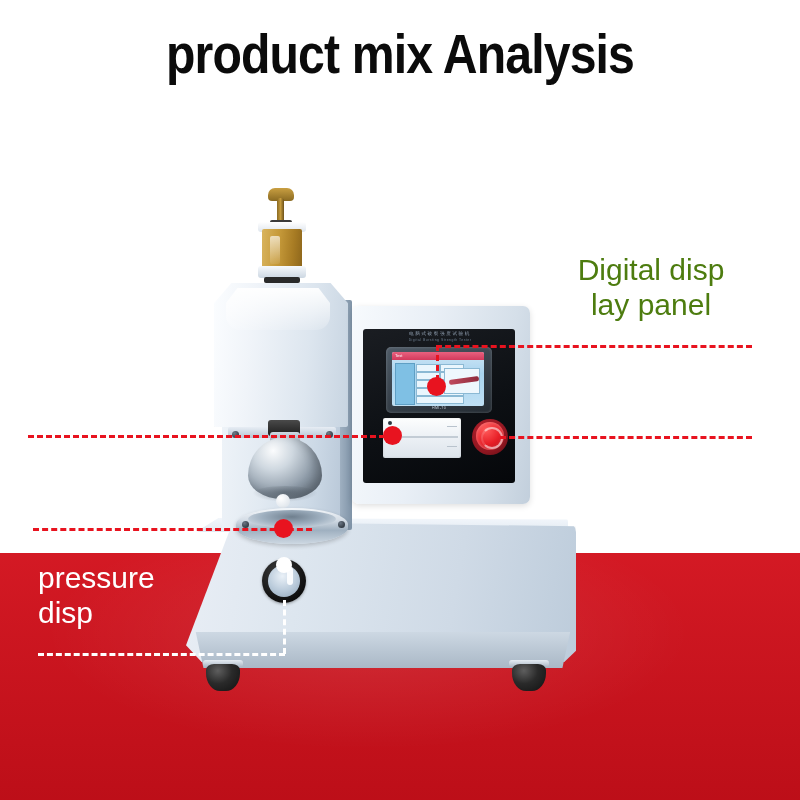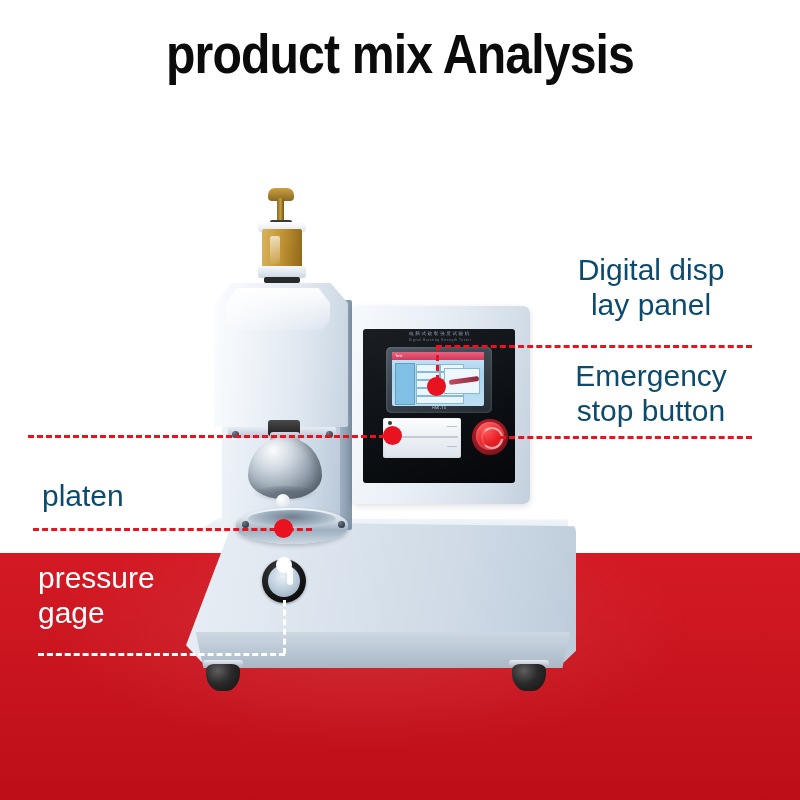--- a/index.html
+++ b/index.html
@@ -273,21 +273,21 @@
   }
   .dot{
     position:absolute;border-radius:50%;background:#e8131f;
   }
   
   .dash-h-w{position:absolute;height:0;border-top:3px dashed #ffffff;}
   .dash-v-w{position:absolute;width:0;border-left:3px dashed #ffffff;}
 
   
   .lbl{
-    position:absolute;color:#0c4a6e;font-size:30px;line-height:35px;
+    position:absolute;color:#4d7c0f;font-size:30px;line-height:35px;
     font-family:"Liberation Sans","DejaVu Sans",sans-serif;font-weight:400;
     white-space:pre-line;
   }
   .lbl.white{color:#ffffff;}
   .lbl.right{text-align:center;}
 </style>
 </head>
 <body>
 
 <div id="stage">
@@ -380,28 +380,25 @@
     <div class="estop-ring"></div>
   </div>
 
   <div class="dash-h" style="left:436px;top:345px;width:316px;"></div>
   <div class="dash-v" style="left:436px;top:345px;height:36px;"></div>
   <div class="dot" style="left:427px;top:377px;width:19px;height:19px;"></div>
   <div class="lbl right" style="left:540px;top:252px;width:222px;">Digital disp
 lay panel</div>
 
   <div class="dash-h" style="left:500px;top:436px;width:252px;"></div>
-  <div class="lbl right" style="left:540px;top:358px;width:222px;">Emergency
-stop button</div>
 
   <div class="dash-h" style="left:28px;top:435px;width:366px;"></div>
   <div class="dot" style="left:383px;top:426px;width:19px;height:19px;"></div>
 
   <div class="dash-h" style="left:33px;top:528px;width:279px;"></div>
   <div class="dot" style="left:274px;top:519px;width:19px;height:19px;"></div>
-  <div class="lbl" style="left:42px;top:478px;width:220px;">platen</div>
 
   <div class="dash-v-w" style="left:283px;top:600px;height:54px;"></div>
   <div class="dash-h-w" style="left:38px;top:653px;width:247px;"></div>
   <div class="lbl white" style="left:38px;top:560px;width:230px;">pressure
-gage</div>
+disp</div>
 
 </div>
 
 </body></html>

